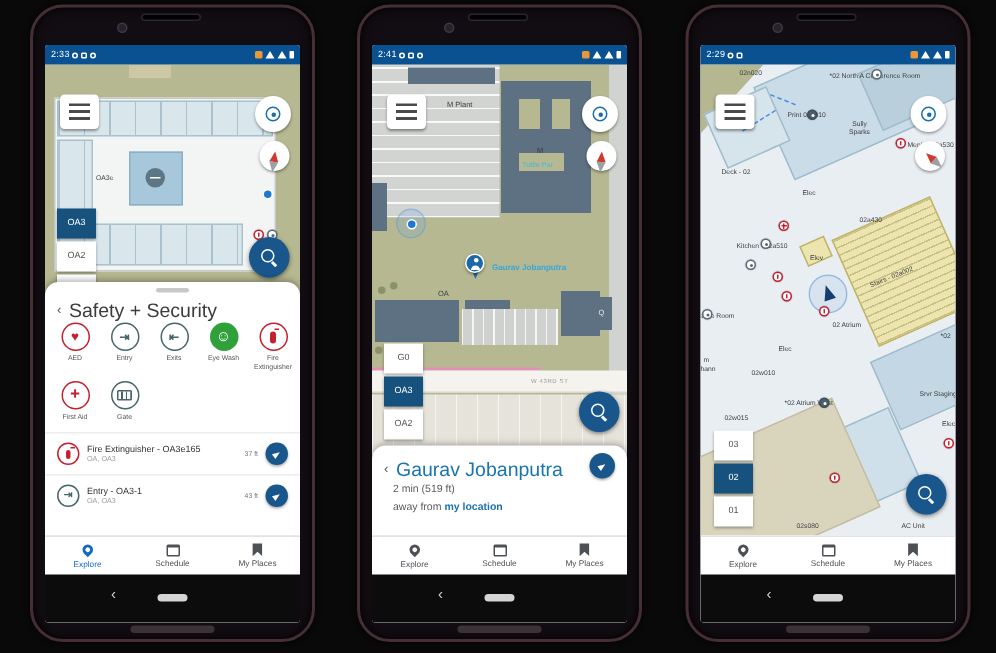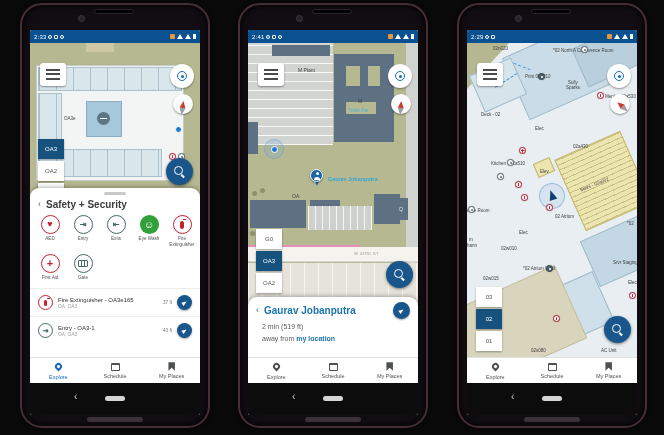--- a/index.html
+++ b/index.html
@@ -35,21 +35,21 @@
   .mag::before { content:''; position:absolute; left:0; top:0; width:7px; height:7px; border:1.5px solid #fff; border-radius:50%; }
   .mag::after { content:''; position:absolute; left:7.5px; top:7.5px; width:4px; height:1.5px; background:#fff; transform:rotate(45deg); transform-origin:0 0; }
 
   .chip { position:absolute; width:26px; height:20px; background:#fff; display:flex; align-items:center; justify-content:center; font-size:6px; color:#555; box-shadow:0 1px 2px rgba(0,0,0,.35); z-index:11; }
   .chip.sel { background:#17527f; color:#fff; }
 
   .sheet { position:absolute; left:0; right:0; background:#fff; border-radius:9px 9px 0 0; box-shadow:0 -1px 4px rgba(0,0,0,.3); z-index:20; }
   .handle { position:absolute; top:4px; left:50%; transform:translateX(-50%); width:22px; height:3px; background:#c9c9c9; border-radius:2px; }
   .sh-head { position:absolute; left:8px; display:flex; align-items:center; gap:5px; }
   .backg { font-size:9px; color:#555; line-height:1; }
-  .sh-title { font-size:10px; color:#3c3c3c; font-weight:bold; }
+  .sh-title { font-size:13px; color:#3c3c3c; font-weight:normal; }
 
   .cat-item { position:absolute; width:32px; display:flex; flex-direction:column; align-items:center; }
   .cat { width:19px; height:19px; border-radius:50%; display:flex; align-items:center; justify-content:center; background:#fff; }
   .ring-red  { border:1.5px solid #c4202f; color:#c4202f; }
   .ring-teal { border:1.5px solid #47666a; color:#47666a; }
   .fill-green{ background:#2fa03a; color:#fff; }
   .cat-label { margin-top:2px; font-size:4.6px; color:#555; text-align:center; line-height:1.2; }
   .g { line-height:1; }
   .extpill { position:relative; width:4px; height:8px; background:#c4202f; border-radius:2px; }
   .extpill::after { content:''; position:absolute; top:-2px; left:3px; width:3px; height:1.5px; background:#c4202f; }

